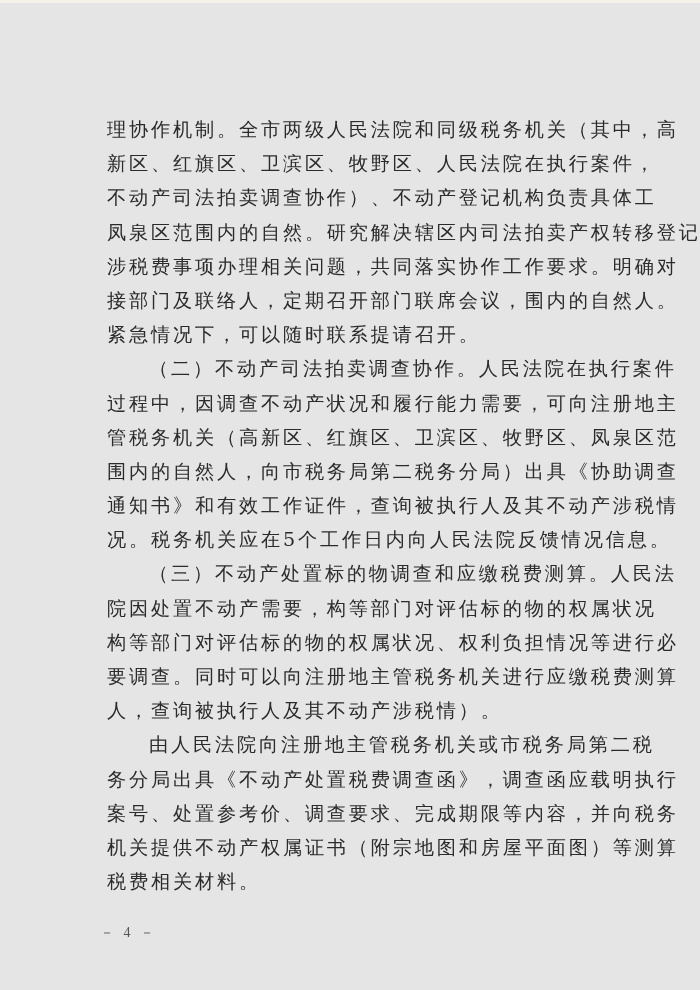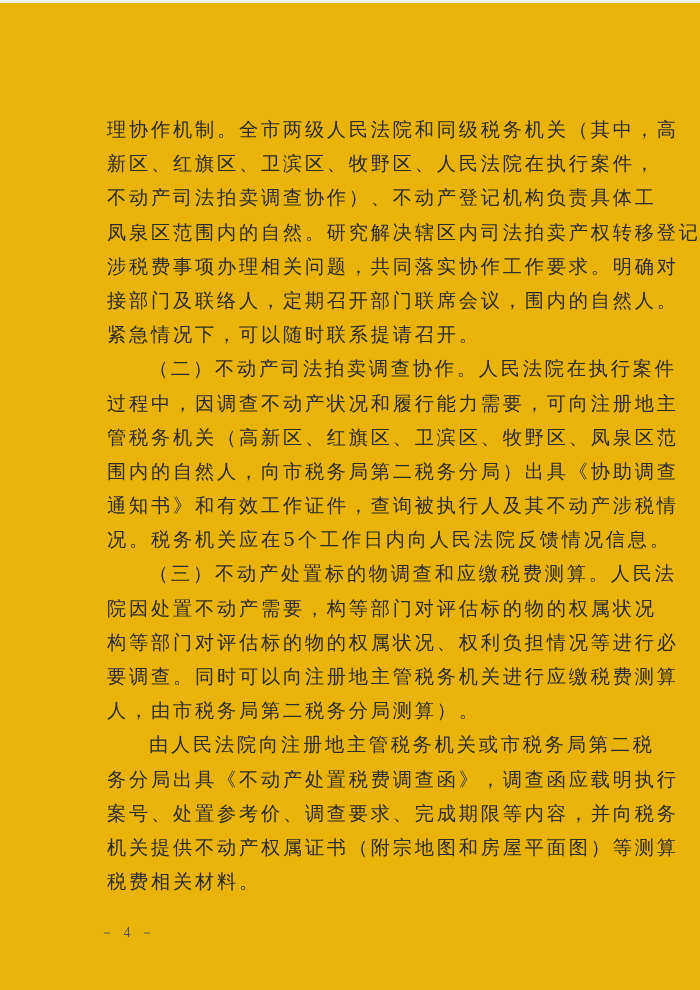--- a/index.html
+++ b/index.html
@@ -14,21 +14,21 @@
       overflow: hidden;
       font-family: "DejaVu Serif", "Liberation Serif", serif;
       color: #2a2a2a;
     }
     .page {
       position: absolute;
       left: 0;
       top: 0;
       width: 700px;
       height: 990px;
-      background: #eab308;
+      background: #e5e5e5;
     }
     .top-edge {
       position: absolute;
       left: 0;
       top: 0;
       width: 700px;
       height: 3px;
       background: #f3f1e8;
     }
     .body-text {
@@ -75,21 +75,21 @@
     <div class="line indent">（二）不动产司法拍卖调查协作。人民法院在执行案件</div>
     <div class="line">过程中，因调查不动产状况和履行能力需要，可向注册地主</div>
     <div class="line">管税务机关（高新区、红旗区、卫滨区、牧野区、凤泉区范</div>
     <div class="line">围内的自然人，向市税务局第二税务分局）出具《协助调查</div>
     <div class="line">通知书》和有效工作证件，查询被执行人及其不动产涉税情</div>
     <div class="line">况。税务机关应在5个工作日内向人民法院反馈情况信息。</div>
     <div class="line indent">（三）不动产处置标的物调查和应缴税费测算。人民法</div>
     <div class="line">院因处置不动产需要，构等部门对评估标的物的权属状况</div>
     <div class="line">构等部门对评估标的物的权属状况、权利负担情况等进行必</div>
     <div class="line">要调查。同时可以向注册地主管税务机关进行应缴税费测算</div>
-    <div class="line">人，由市税务局第二税务分局测算）。</div>
+    <div class="line">人，查询被执行人及其不动产涉税情）。</div>
     <div class="line indent">由人民法院向注册地主管税务机关或市税务局第二税</div>
     <div class="line">务分局出具《不动产处置税费调查函》，调查函应载明执行</div>
     <div class="line">案号、处置参考价、调查要求、完成期限等内容，并向税务</div>
     <div class="line">机关提供不动产权属证书（附宗地图和房屋平面图）等测算</div>
     <div class="line">税费相关材料。</div>
   </div>
 
   <div class="page-number">－ 4 －</div>
 </div>
 

